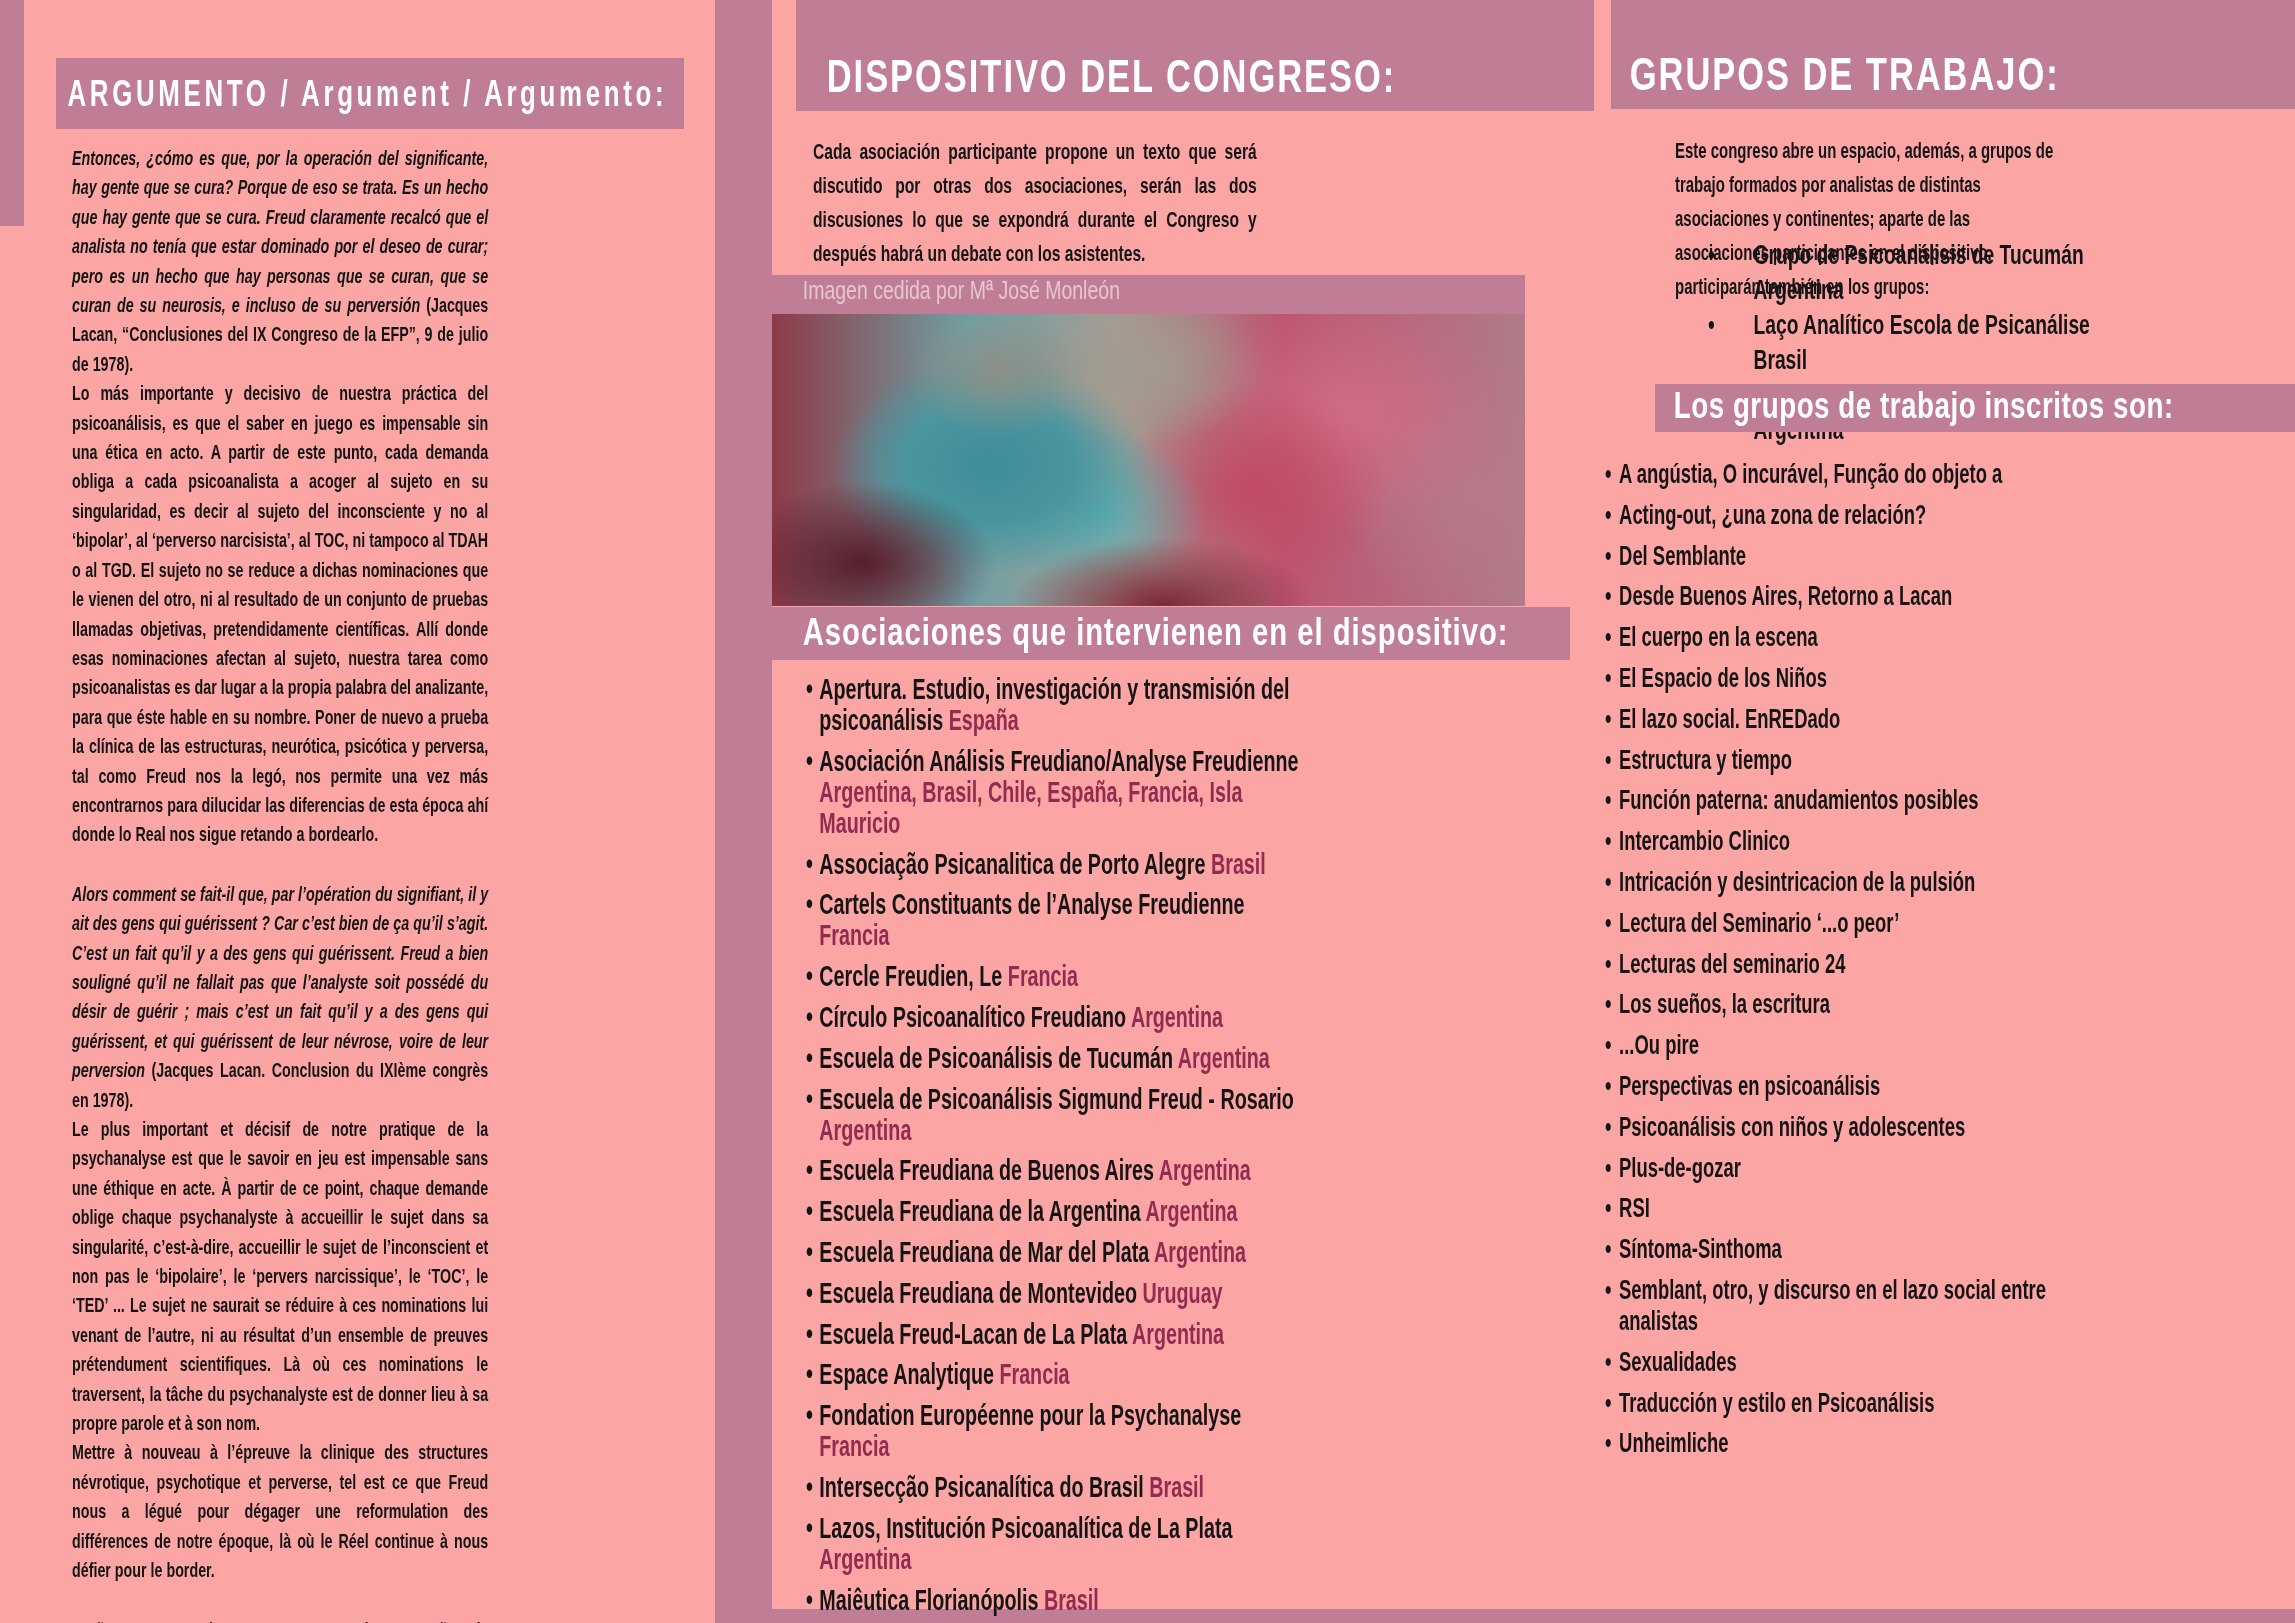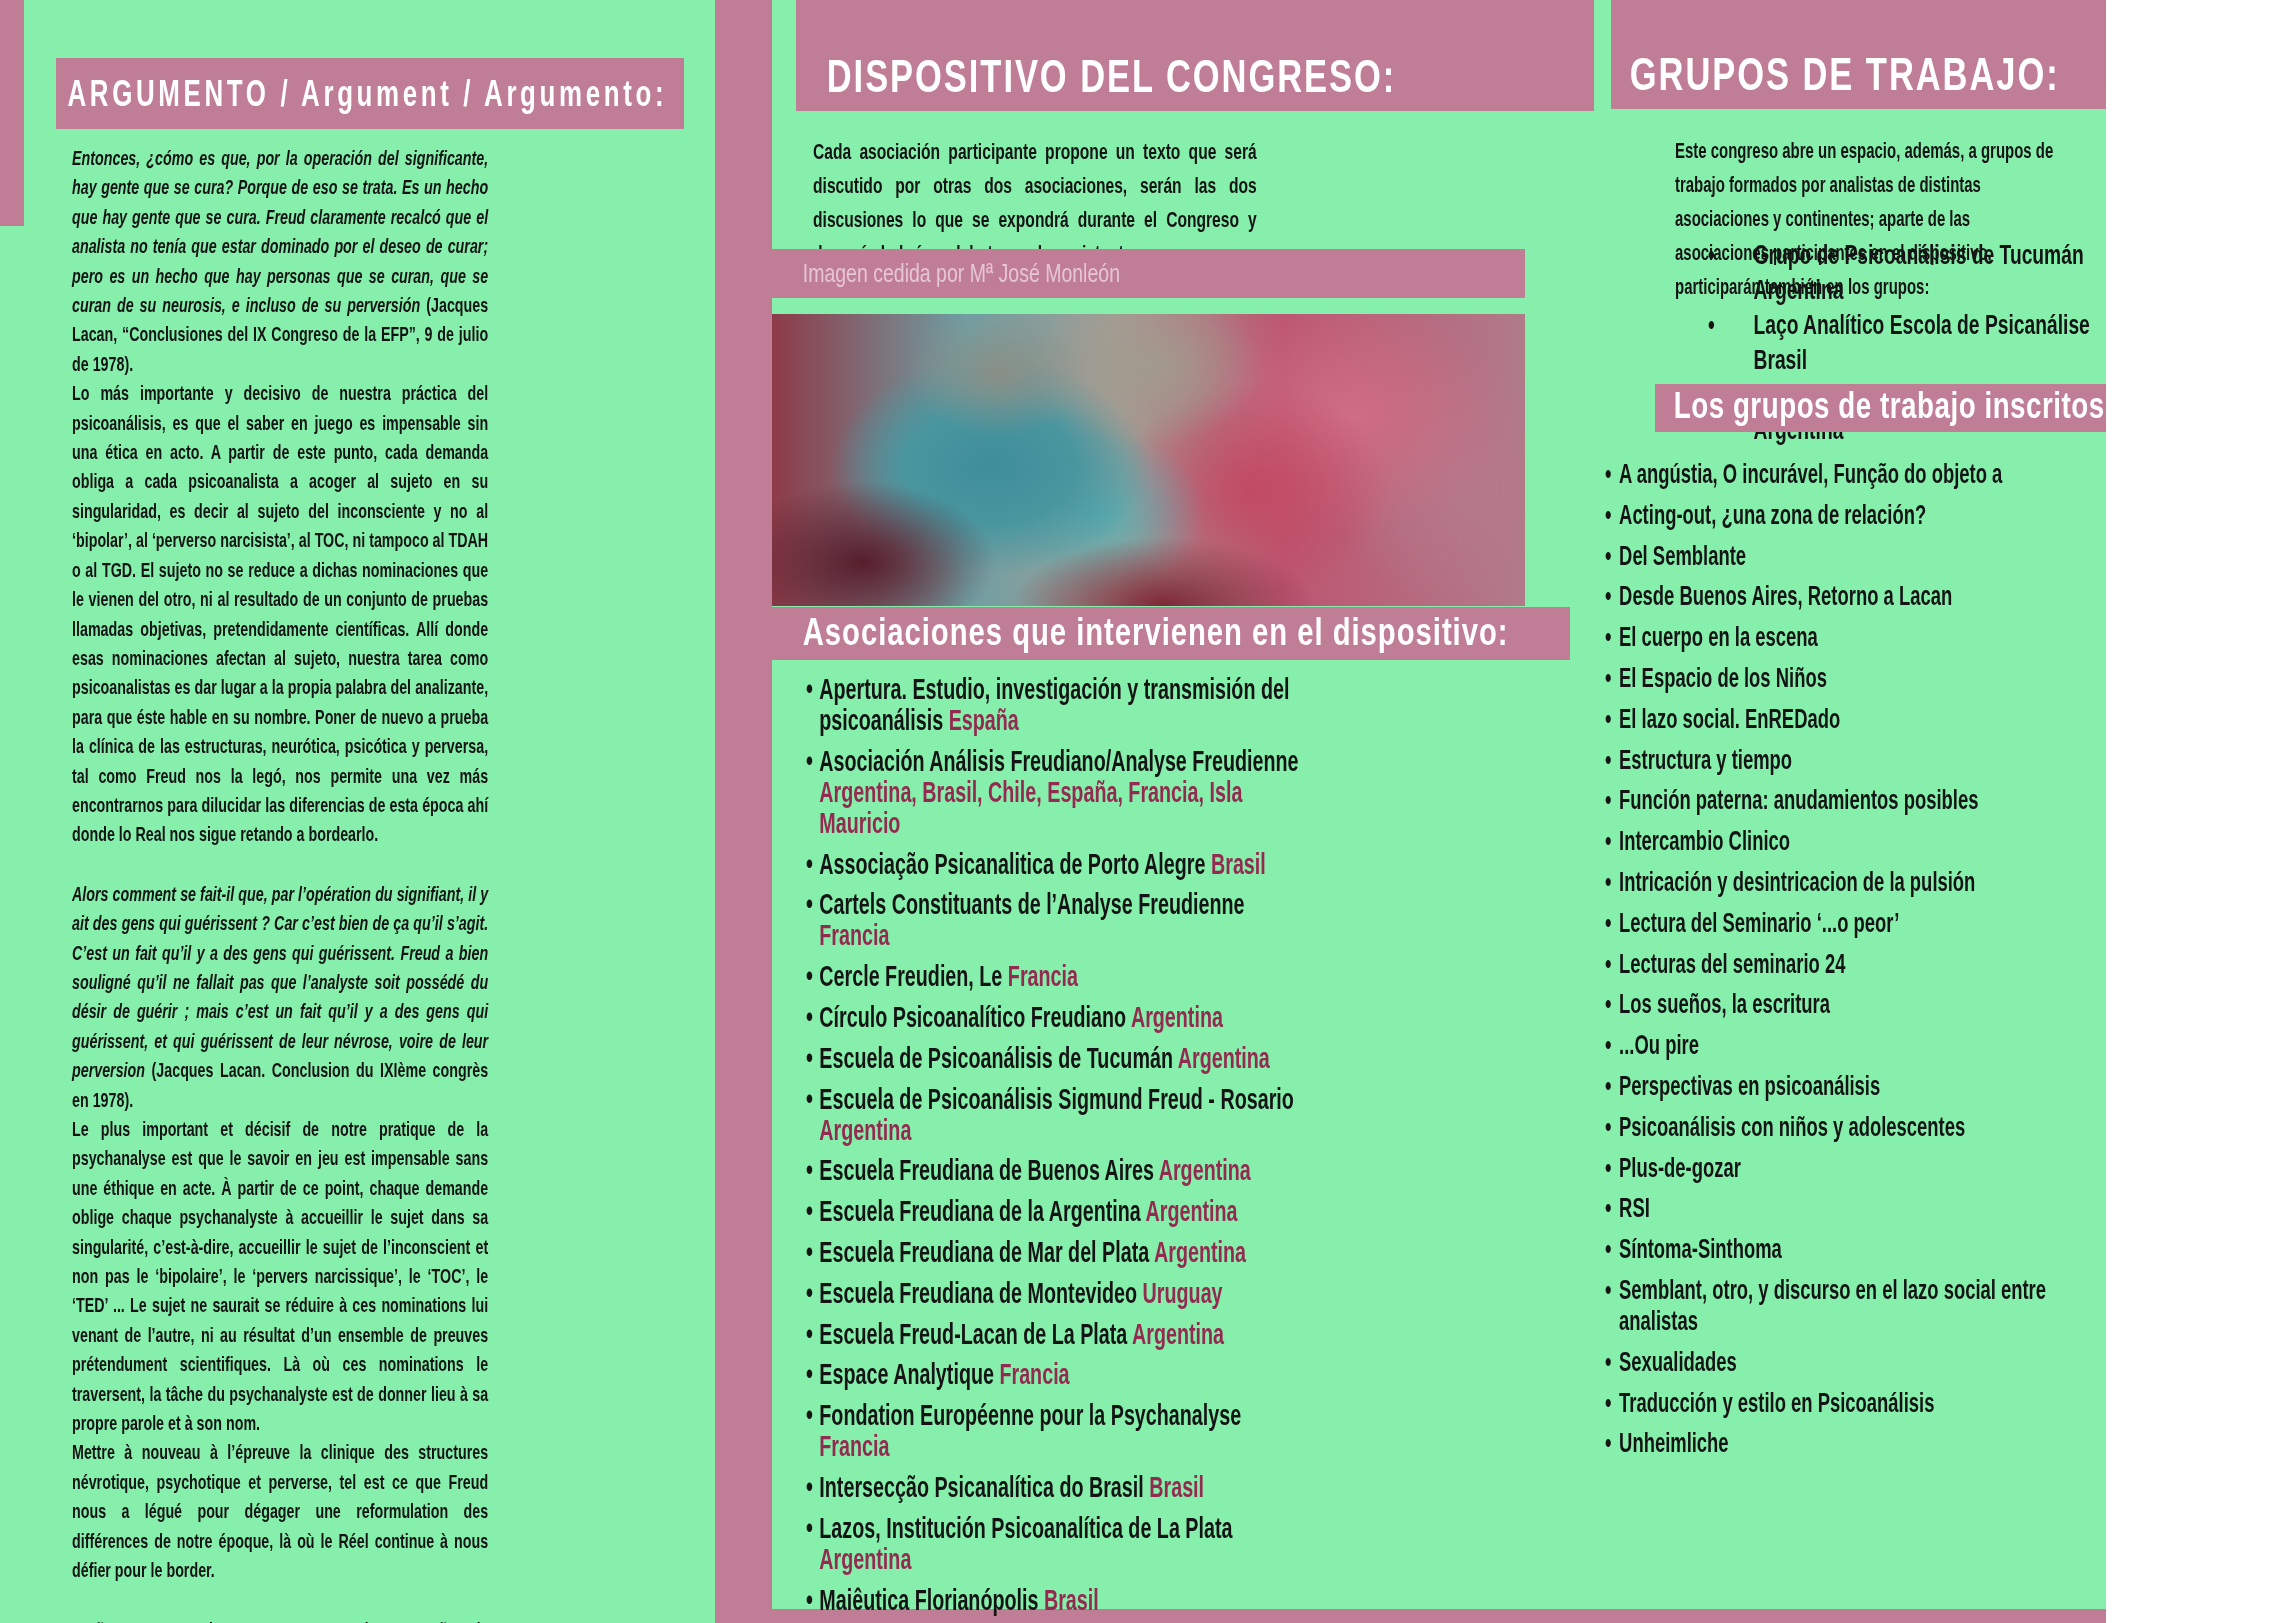--- a/index.html
+++ b/index.html
@@ -1,17 +1,17 @@
 <!DOCTYPE html>
 <html style="--pink: #c07e96; --accent: #932b50;font-size:10.5px"><head>
 <meta charset="utf-8">
 <style>
   html,body{margin:0;padding:0;background:#fff;}
   .page{
-    position:relative;width:2106px;height:1623px;background:#86efac;overflow:hidden;
+    position:relative;width:2295px;height:1623px;background:#fca5a5;overflow:hidden;
     font-family:"Liberation Sans","DejaVu Sans",sans-serif;color:#141414;
   }
   
   .strip{position:absolute;background:var(--pink,#c07e96);}
   #strip-left{left:0;top:0;width:23.6px;height:226px;}
   #gutter{left:715px;top:0;width:57px;height:1623px;}
   #strip-bottom{left:715px;top:1609px;width:1580px;height:14.4px;}
 
   
   .cx{transform-origin:0 0;transform:scaleX(var(--sx,.78));width:calc(100%/var(--sx,.78));}
@@ -19,21 +19,21 @@
   
   .band{position:absolute;background:var(--pink,#c07e96);display:flex;align-items:flex-end;}
   .band .bt{color:#fff;font-weight:700;white-space:nowrap;}
 
   #left-band{left:56px;top:58px;width:628px;height:71px;align-items:center;}
   #left-band .bt{font-size:37px;letter-spacing:5.2px;padding-left:16.4px;--sx:.70;}
 
   #mid-band{left:796px;top:0;width:798px;height:111px;}
   #mid-band .bt{font-size:46px;letter-spacing:2.6px;padding-left:41px;padding-bottom:7.9px;--sx:.75;}
 
-  #mid-caption-band{left:772px;top:249px;width:753px;height:49px;align-items:center;}
+  #mid-caption-band{left:772px;top:275px;width:753px;height:49px;align-items:flex-start;}
   #mid-caption-band .cap{color:#e6c6d3;font-size:26px;padding-left:41px;--sx:.75;white-space:nowrap;font-weight:400;}
 
   #mid-sub-band{left:772px;top:607px;width:798px;height:53px;}
   #mid-sub-band .bt{font-size:39px;letter-spacing:1.3px;padding-left:41px;padding-bottom:6.5px;--sx:.75;}
 
   #right-band{left:1611px;top:0;width:684px;height:109px;}
   #right-band .bt{font-size:46px;letter-spacing:2.6px;padding-left:25px;padding-bottom:7.9px;--sx:.75;}
 
   #right-sub-band{left:1611px;top:384px;width:684px;height:48px;margin-left:44px;}
   #right-sub-band .bt{font-size:37px;letter-spacing:0.7px;padding-left:25px;padding-bottom:5.2px;--sx:.75;}

